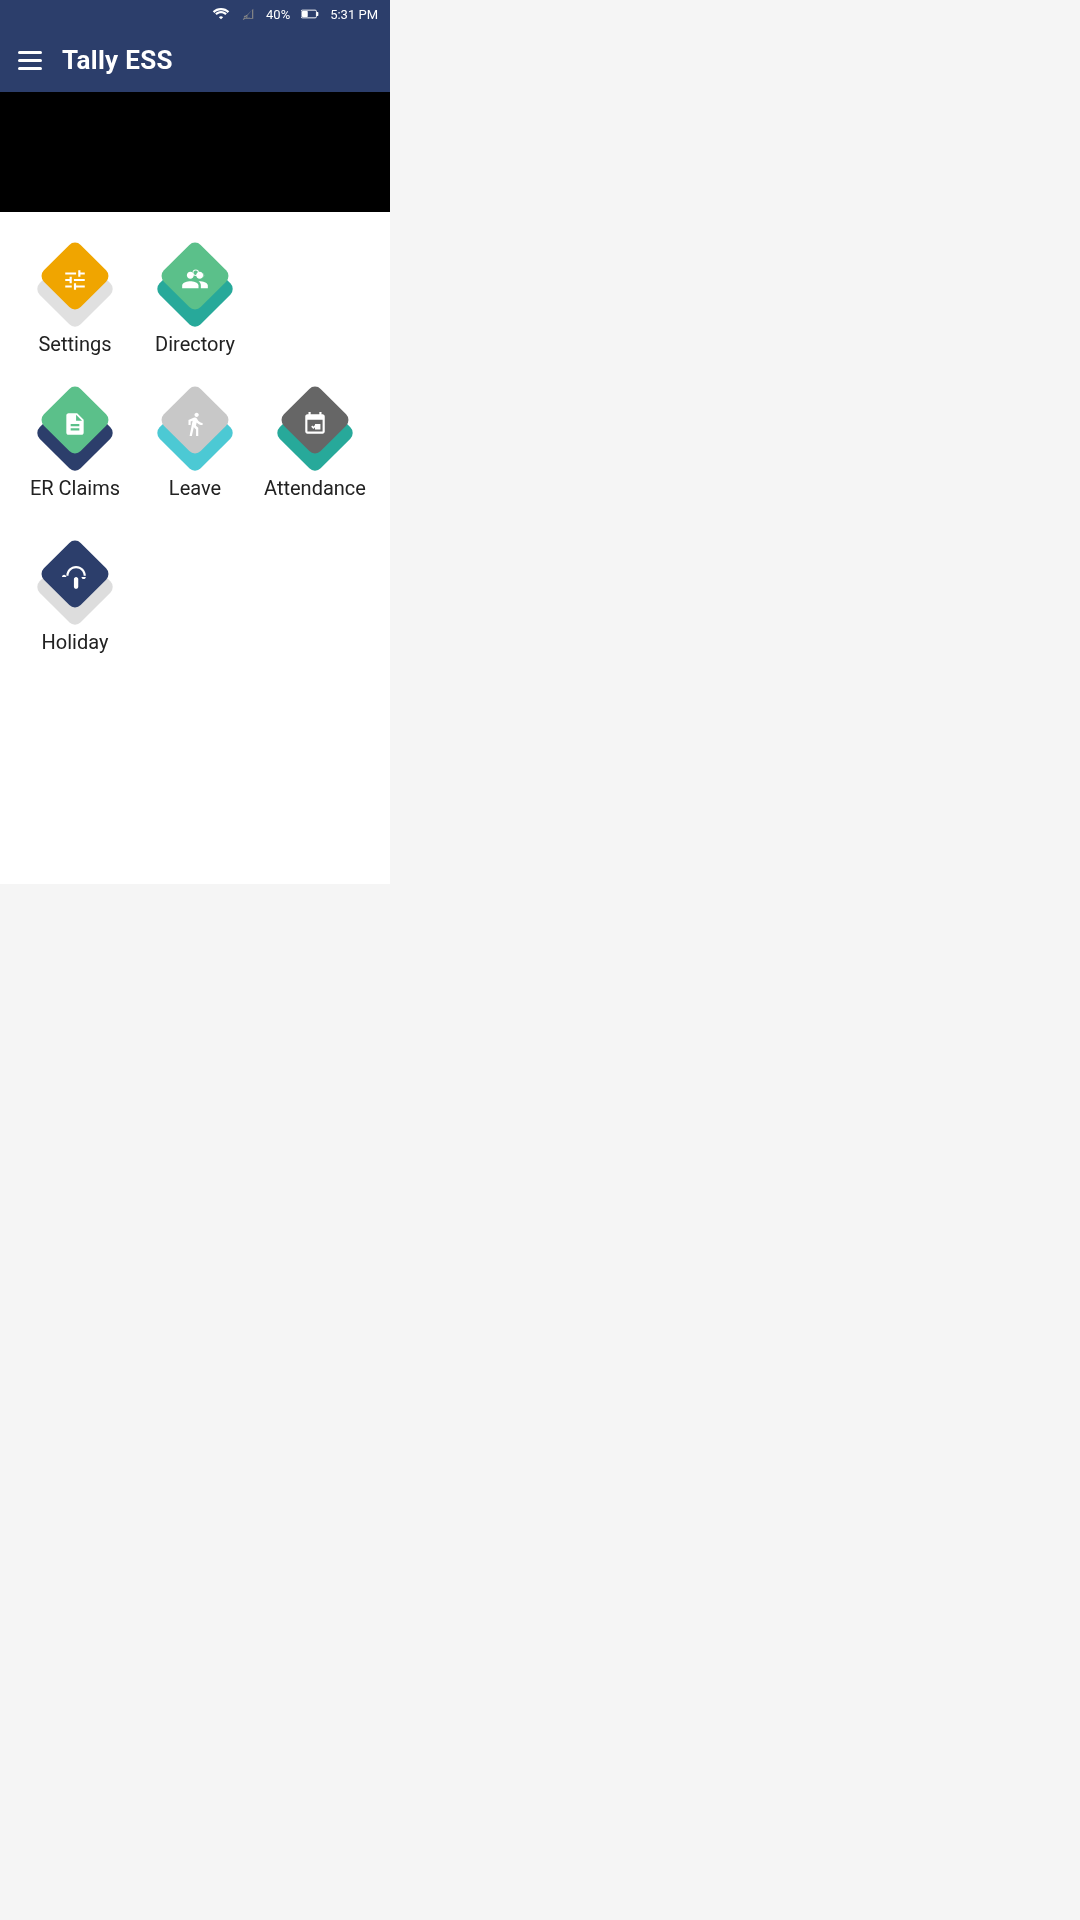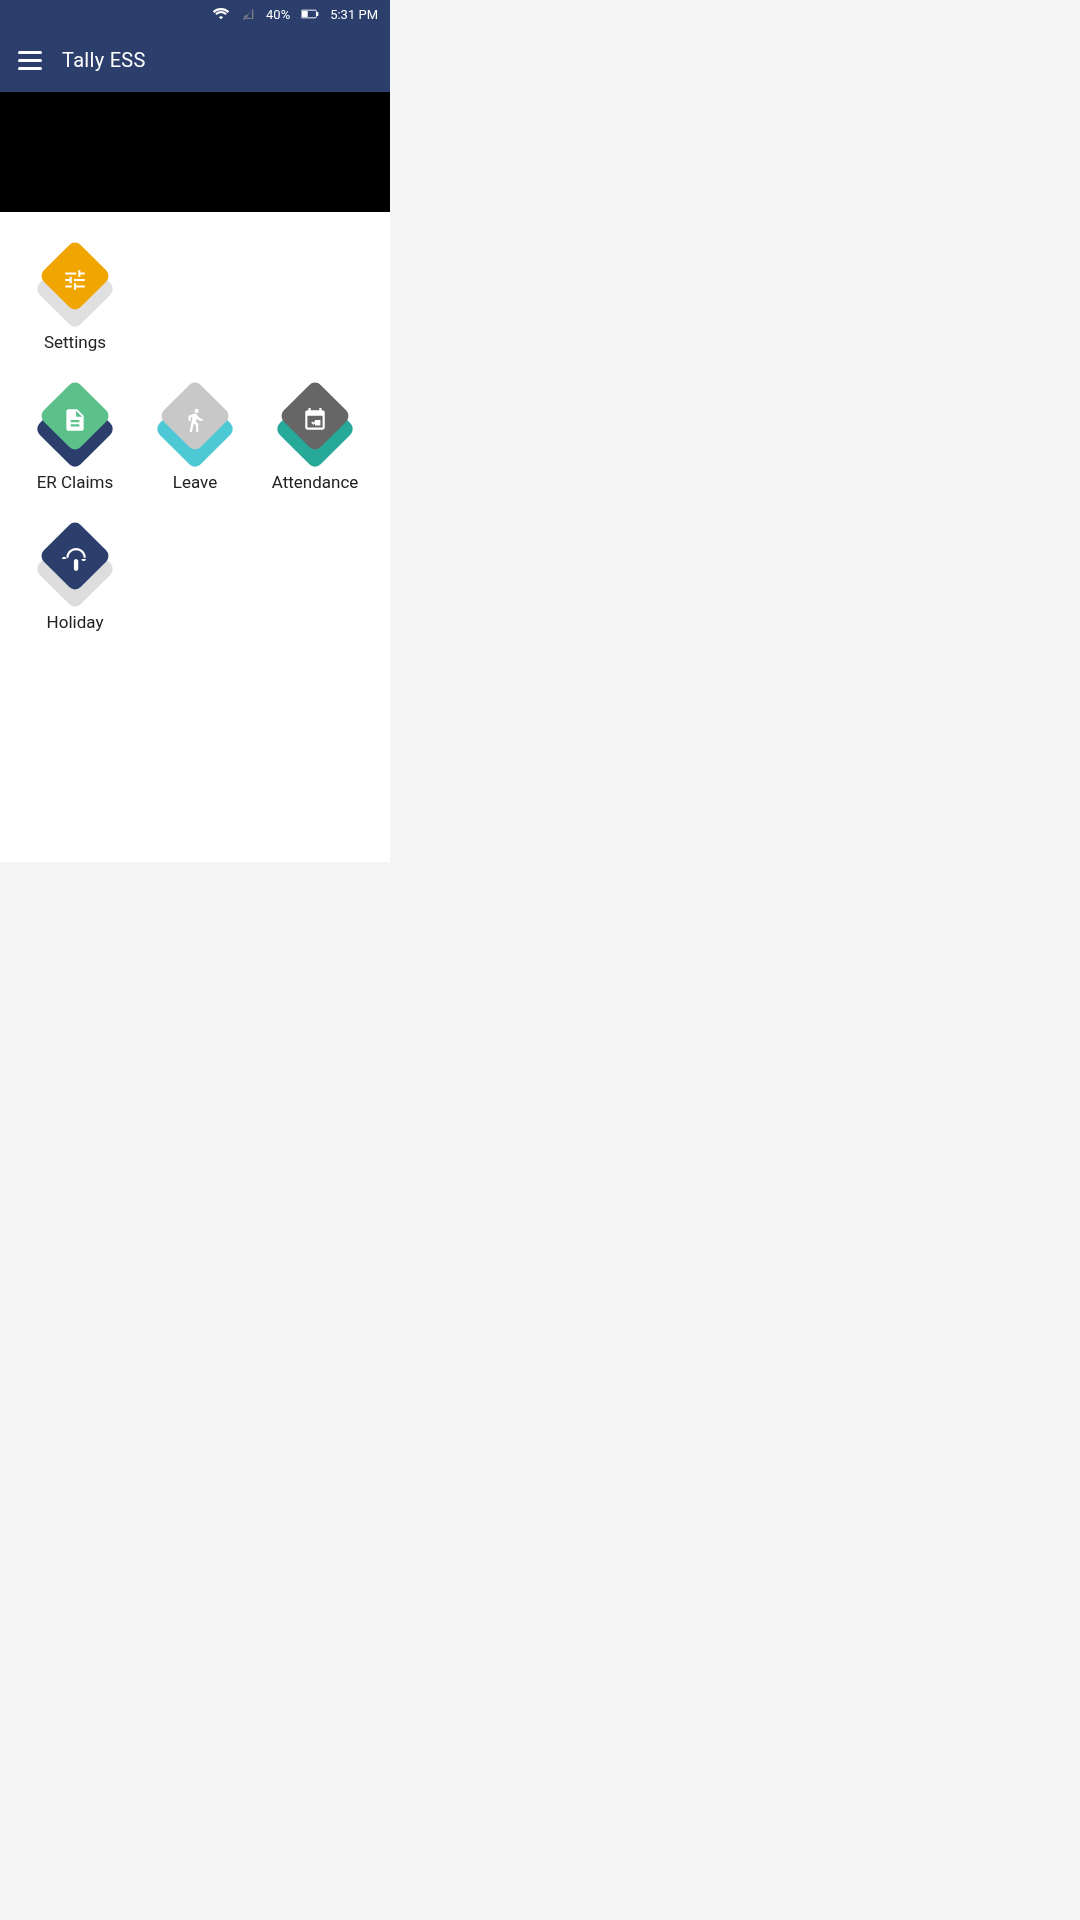--- a/index.html
+++ b/index.html
@@ -52,42 +52,42 @@
 
     .hamburger span {
       display: block;
       width: 24px;
       height: 3px;
       background: white;
       border-radius: 2px;
     }
 
     .header-title {
-      font-size: 20px;
-      font-weight: 400;
+      font-size: 26px;
+      font-weight: 700;
       letter-spacing: 0.3px;
     }
 
     
     .banner {
       background: #000;
       height: 120px;
       width: 100%;
     }
 
     .grid-item {
       display: flex;
       flex-direction: column;
       align-items: center;
       cursor: pointer;
       gap: 10px;
     }
 
     .grid-item-label {
-      font-size: 17px;
+      font-size: 20px;
       color: #222;
       text-align: right;
       font-weight: 400;
     }
 
     
     .diamond-wrapper {
       width: 80px;
       height: 80px;
       position: relative;
@@ -156,24 +156,41 @@
 
         <div class="icon-symbol" style="margin-top:-4px;">
           <svg width="26" height="26" viewBox="0 0 24 24" fill="white">
             <path d="M3 17v2h6v-2H3zM3 5v2h10V5H3zm10 16v-2h8v-2h-8v-2h-2v6h2zM7 9v2H3v2h4v2h2V9H7zm14 4v-2H11v2h10zm-6-4h2V7h4V5h-4V3h-2v6z"></path>
           </svg>
         </div>
       </div>
       <span class="grid-item-label">Settings</span>
     </div>
 
-
-  </div>
-
-  <div style="display:grid; grid-template-columns: repeat(3,1fr); gap: 20px 10px; margin-bottom: 30px;">
+    <div class="grid-item">
+      <div class="diamond-wrapper">
+        <div style="position:absolute; width:58px; height:58px; background:#27a99a; border-radius:8px; transform:rotate(45deg); top:18px; left:11px;"></div>
+        <div style="position:absolute; width:52px; height:52px; background:#5bc08a; border-radius:8px; transform:rotate(45deg); top:8px; left:14px;"></div>
+        <div class="icon-symbol" style="margin-top:-4px;">
+          <svg width="28" height="28" viewBox="0 0 24 24" fill="white">
+            <path d="M16 11c1.66 0 2.99-1.34 2.99-3S17.66 5 16 5c-1.66 0-3 1.34-3 3s1.34 3 3 3zm-8 0c1.66 0 2.99-1.34 2.99-3S9.66 5 8 5C6.34 5 5 6.34 5 8s1.34 3 3 3zm0 2c-2.33 0-7 1.17-7 3.5V19h14v-2.5c0-2.33-4.67-3.5-7-3.5zm8 0c-.29 0-.62.02-.97.05 1.16.84 1.97 1.97 1.97 3.45V19h6v-2.5c0-2.33-4.67-3.5-7-3.5z"></path>
+            <circle cx="18" cy="8" r="2" fill="white" opacity="0.3"></circle>
+          </svg>
+
+          <svg width="12" height="12" viewBox="0 0 24 24" fill="white" style="position:absolute; bottom:14px; right:6px; opacity:0.9;">
+            <path d="M15.5 14h-.79l-.28-.27A6.471 6.471 0 0 0 16 9.5 6.5 6.5 0 1 0 9.5 16c1.61 0 3.09-.59 4.23-1.57l.27.28v.79l5 4.99L20.49 19l-4.99-5zm-6 0C7.01 14 5 11.99 5 9.5S7.01 5 9.5 5 14 7.01 14 9.5 11.99 14 9.5 14z"></path>
+          </svg>
+        </div>
+      </div>
+      <span class="grid-item-label">Directory</span>
+    </div>
+
+  </div>
+
+  <div style="display:grid; grid-template-columns: repeat(3,1fr); gap: 20px 10px; margin-bottom: 40px;">
 
     <div class="grid-item">
       <div class="diamond-wrapper">
         <div style="position:absolute; width:58px; height:58px; background:#2c3e6b; border-radius:8px; transform:rotate(45deg); top:18px; left:11px;"></div>
         <div style="position:absolute; width:52px; height:52px; background:#5bc08a; border-radius:8px; transform:rotate(45deg); top:8px; left:14px;"></div>
         <div class="icon-symbol" style="margin-top:-4px;">
           <svg width="26" height="26" viewBox="0 0 24 24" fill="white">
             <path d="M14 2H6c-1.1 0-1.99.9-1.99 2L4 20c0 1.1.89 2 1.99 2H18c1.1 0 2-.9 2-2V8l-6-6zm2 16H8v-2h8v2zm0-4H8v-2h8v2zm-3-5V3.5L18.5 9H13z"></path>
           </svg>
         </div>

